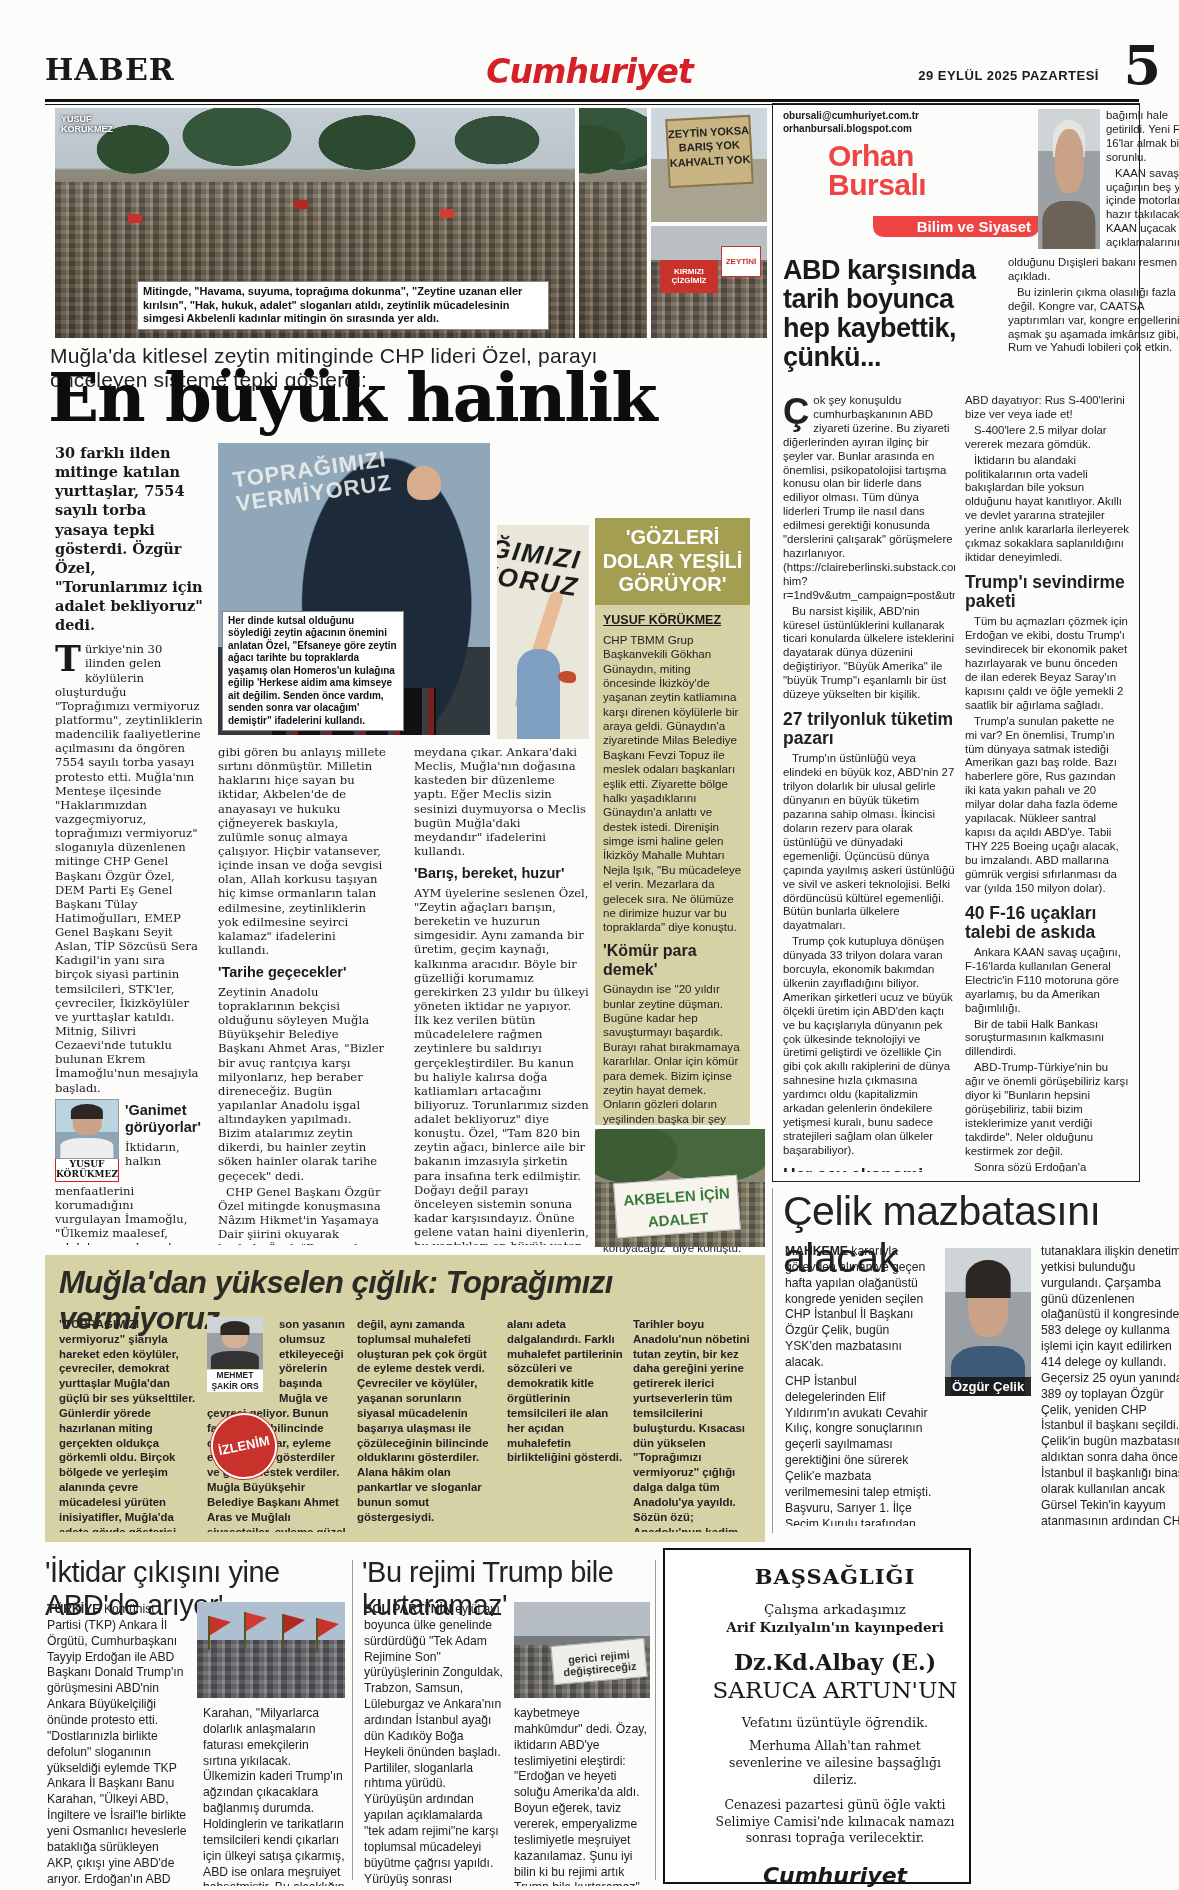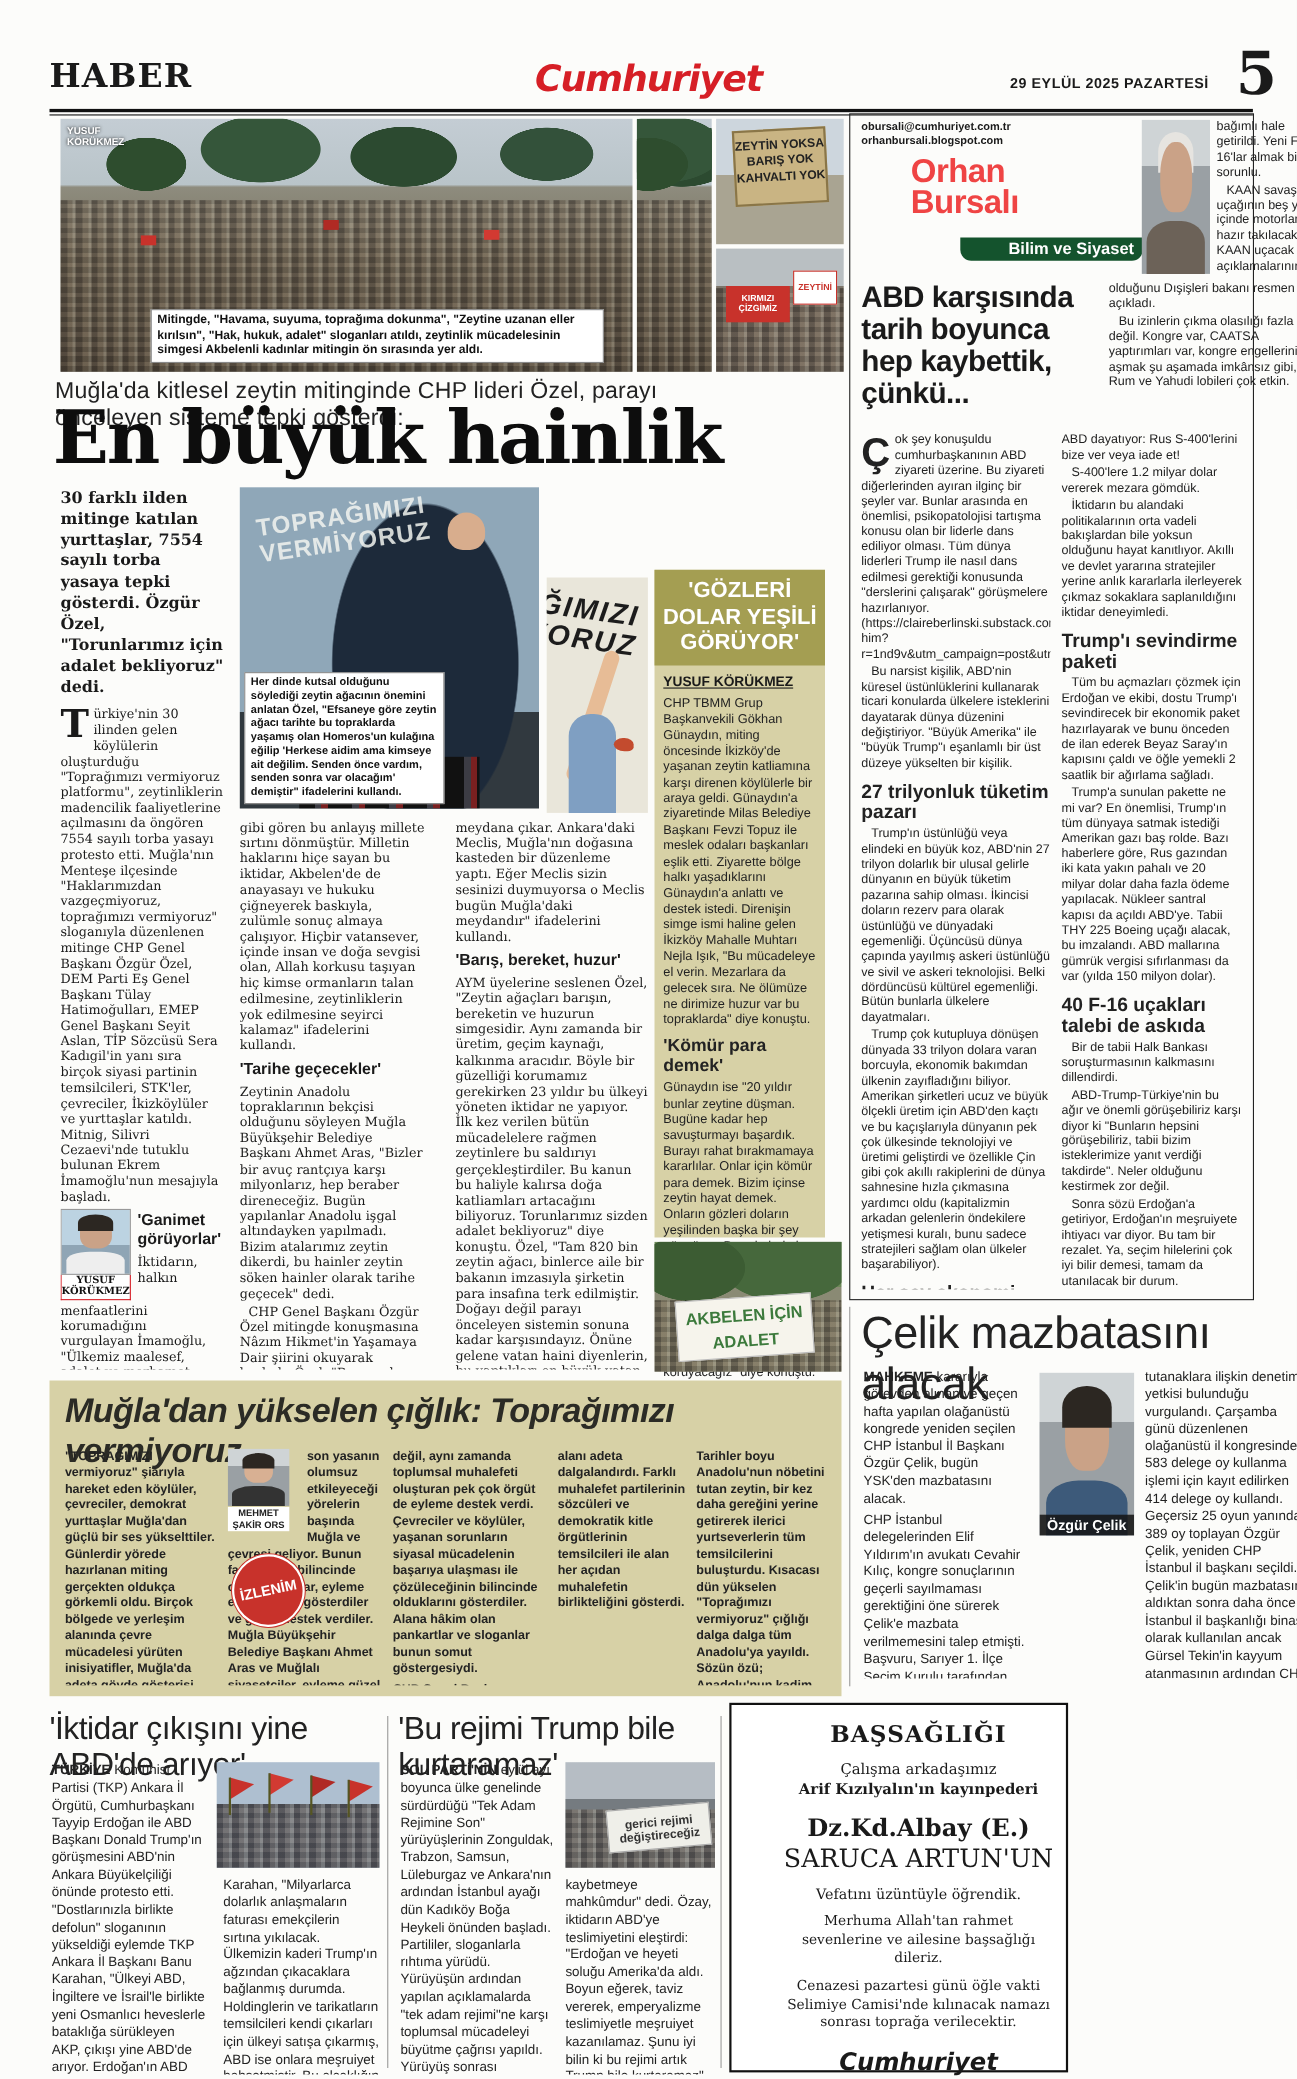--- a/index.html
+++ b/index.html
@@ -90,21 +90,21 @@
   .goz-head{background:#a49e52;color:#fff;font-weight:bold;font-size:20px;line-height:1.18;
       text-align:center;padding:8px 4px;}
   .goz-by{font-weight:bold;font-size:12.5px;text-decoration:underline;margin:8px 0 6px 0;}
   .goz-body{font-size:11.6px;line-height:1.24;color:#222;}
   .goz-body p{margin:0 0 3px 0;}
   .goz-sub{font-weight:bold;font-size:16px;margin:6px 0 2px 0;}
   
   .bursali{border:1.5px solid #222;}
   .b-mail{font-size:10px;font-weight:bold;line-height:1.25;}
   .b-logo{color:#ef4444;font-weight:bold;font-size:30px;line-height:.95;letter-spacing:-.5px;}
-  .b-ribbon{background:#14532d;color:#fff;font-weight:bold;font-size:15px;text-align:right;
+  .b-ribbon{background:#ef4444;color:#fff;font-weight:bold;font-size:15px;text-align:right;
       padding:2px 8px;border-radius:0 0 10px 10px;}
   .b-head{font-weight:bold;font-size:27px;line-height:1.08;letter-spacing:-.5px;}
   .b-body{font-size:11.4px;line-height:1.22;color:#222;}
   .b-body p{margin:0 0 2px 0;text-indent:9px;}
   .b-body p.noind{text-indent:0;}
   .b-sub{font-weight:bold;font-size:17.5px;line-height:1.1;margin:8px 0 4px 0;text-indent:0;}
   .dropcapC::first-letter{font-size:320%;float:left;line-height:.85;padding:2px 4px 0 0;font-weight:bold;}
   
   .c-head{font-weight:300;font-size:41px;letter-spacing:-.5px;color:#222;}
   .c-body{font-size:12.2px;line-height:1.3;color:#222;}
@@ -256,26 +256,27 @@
       <p class="noind dropcapC"><span>Çok şey konuşuldu cumhurbaşkanının ABD ziyareti üzerine. Bu ziyareti diğerlerinden ayıran ilginç bir şeyler var. Bunlar arasında en önemlisi, psikopatolojisi tartışma konusu olan bir liderle dans ediliyor olması. Tüm dünya liderleri Trump ile nasıl dans edilmesi gerektiği konusunda "derslerini çalışarak" görüşmelere hazırlanıyor. (https://claireberlinski.substack.com/p/impeach-him?r=1nd9v&amp;utm_campaign=post&amp;utm_medium=web&amp;triedRedirect=true)</span></p>
       <p>Bu narsist kişilik, ABD'nin küresel üstünlüklerini kullanarak ticari konularda ülkelere isteklerini dayatarak dünya düzenini değiştiriyor. "Büyük Amerika" ile "büyük Trump"ı eşanlamlı bir üst düzeye yükselten bir kişilik.</p>
       <div class="b-sub">27 trilyonluk tüketim pazarı</div>
       <p>Trump'ın üstünlüğü veya elindeki en büyük koz, ABD'nin 27 trilyon dolarlık bir ulusal gelirle dünyanın en büyük tüketim pazarına sahip olması. İkincisi doların rezerv para olarak üstünlüğü ve dünyadaki egemenliği. Üçüncüsü dünya çapında yayılmış askeri üstünlüğü ve sivil ve askeri teknolojisi. Belki dördüncüsü kültürel egemenliği. Bütün bunlarla ülkelere dayatmaları.</p>
       <p>Trump çok kutupluya dönüşen dünyada 33 trilyon dolara varan borcuyla, ekonomik bakımdan ülkenin zayıfladığını biliyor. Amerikan şirketleri ucuz ve büyük ölçekli üretim için ABD'den kaçtı ve bu kaçışlarıyla dünyanın pek çok ülkesinde teknolojiyi ve üretimi geliştirdi ve özellikle Çin gibi çok akıllı rakiplerini de dünya sahnesine hızla çıkmasına yardımcı oldu (kapitalizmin arkadan gelenlerin öndekilere yetişmesi kuralı, bunu sadece stratejileri sağlam olan ülkeler başarabiliyor).</p>
       <div class="b-sub">Her şey ekonomi için</div>
 
     </div>
     <div class="abs b-body" style="left:192px;top:290px;width:164px;height:778px;overflow:hidden;">
       <p class="noind">ABD dayatıyor: Rus S-400'lerini bize ver veya iade et!</p>
-      <p>S-400'lere 1.2 milyar dolar vererek mezara gömdük.</p>
+      <p>S-400'lere 2.5 milyar dolar vererek mezara gömdük.</p>
       <p>İktidarın bu alandaki politikalarının orta vadeli bakışlardan bile yoksun olduğunu hayat kanıtlıyor. Akıllı ve devlet yararına stratejiler yerine anlık kararlarla ilerleyerek çıkmaz sokaklara saplanıldığını iktidar deneyimledi.</p>
       <div class="b-sub">Trump'ı sevindirme paketi</div>
       <p>Tüm bu açmazları çözmek için Erdoğan ve ekibi, dostu Trump'ı sevindirecek bir ekonomik paket hazırlayarak ve bunu önceden de ilan ederek Beyaz Saray'ın kapısını çaldı ve öğle yemekli 2 saatlik bir ağırlama sağladı.</p>
       <p>Trump'a sunulan pakette ne mi var? En önemlisi, Trump'ın tüm dünyaya satmak istediği Amerikan gazı baş rolde. Bazı haberlere göre, Rus gazından iki kata yakın pahalı ve 20 milyar dolar daha fazla ödeme yapılacak. Nükleer santral kapısı da açıldı ABD'ye. Tabii THY 225 Boeing uçağı alacak, bu imzalandı. ABD mallarına gümrük vergisi sıfırlanması da var (yılda 150 milyon dolar).</p>
       <div class="b-sub">40 F-16 uçakları talebi de askıda</div>
+      <p>Ankara KAAN savaş uçağını, F-16'larda kullanılan General Electric'in F110 motoruna göre ayarlamış, bu da Amerikan bağımlılığı.</p>
       <p>Bir de tabii Halk Bankası soruşturmasının kalkmasını dillendirdi.</p>
       <p>ABD-Trump-Türkiye'nin bu ağır ve önemli görüşebiliriz karşı diyor ki "Bunların hepsini görüşebiliriz, tabii bizim isteklerimize yanıt verdiği takdirde". Neler olduğunu kestirmek zor değil.</p>
       <p>Sonra sözü Erdoğan'a getiriyor, Erdoğan'ın meşruiyete ihtiyacı var diyor. Bu tam bir rezalet. Ya, seçim hilelerini çok iyi bilir demesi, tamam da utanılacak bir durum.</p>
 
     </div>
   </div>
 
   <div class="abs" style="left:772px;top:1188px;width:366px;height:345px;border-left:1px solid #999;padding-left:10px;box-sizing:border-box;">
     <div class="c-head">Çelik mazbatasını alacak</div>
     <div class="abs c-body" style="left:12px;top:56px;width:152px;height:282px;overflow:hidden;">

